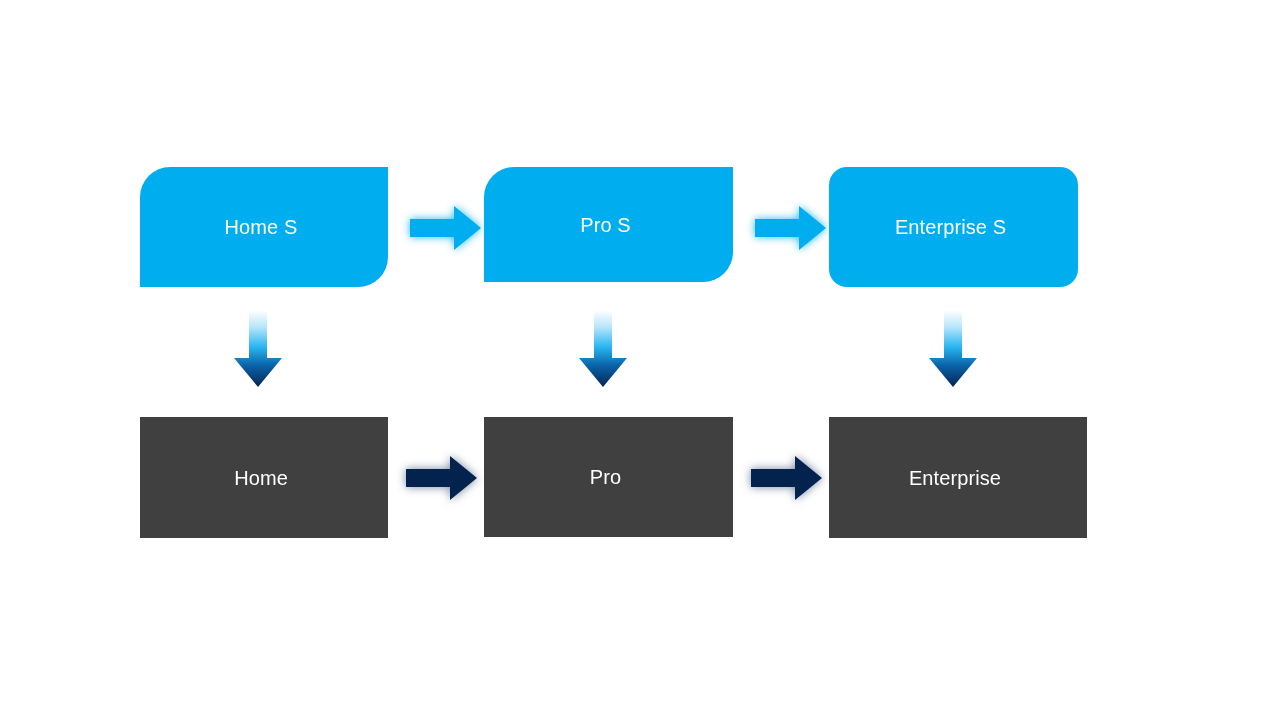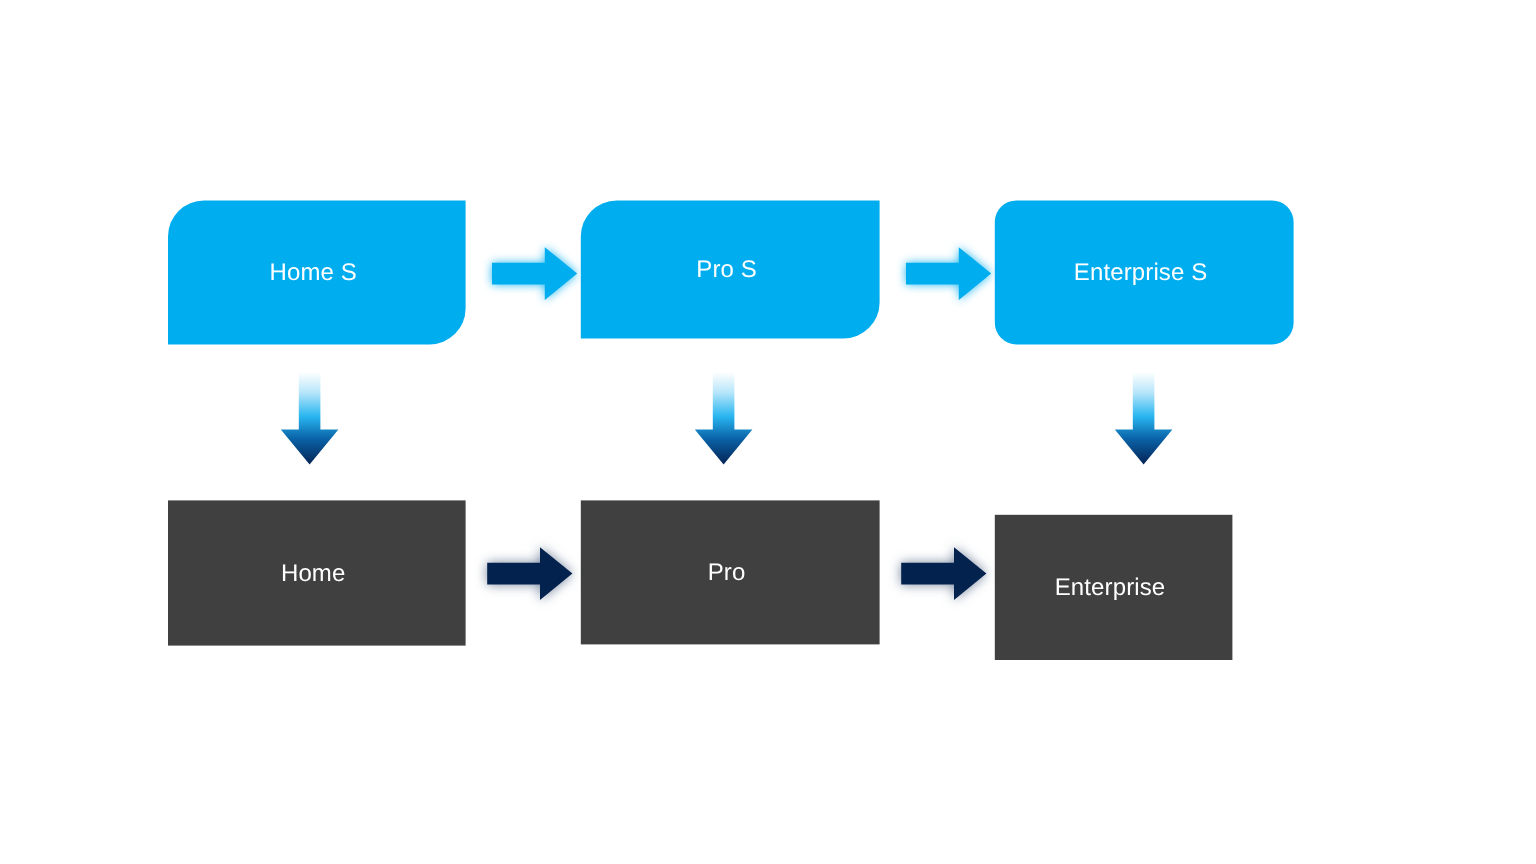--- a/index.html
+++ b/index.html
@@ -147,21 +147,21 @@
   </div>
 
   <div class="node tier-product" style="left:140px; top:417px; width:248px; height:121px;">
     <span class="node-label">Home</span>
   </div>
 
   <div class="node tier-product" style="left:484px; top:417px; width:249px; height:120px;">
     <span class="node-label">Pro</span>
   </div>
 
-  <div class="node tier-product" style="left:829px; top:429px; width:198px; height:121px;">
+  <div class="node tier-product" style="left:829px; top:417px; width:258px; height:121px;">
     <span class="node-label">Enterprise</span>
   </div>
 
   <div class="arrow" style="left:406px; top:455px; width:72px; height:46px;">
     <svg width="72" height="46" viewBox="0 0 72 46" class="glow-navy">
       <path d="M0,14 L44,14 L44,1 L71,23 L44,45 L44,32 L0,32 Z" fill="#04224e"></path>
     </svg>
   </div>
 
   <div class="arrow" style="left:751px; top:455px; width:72px; height:46px;">

